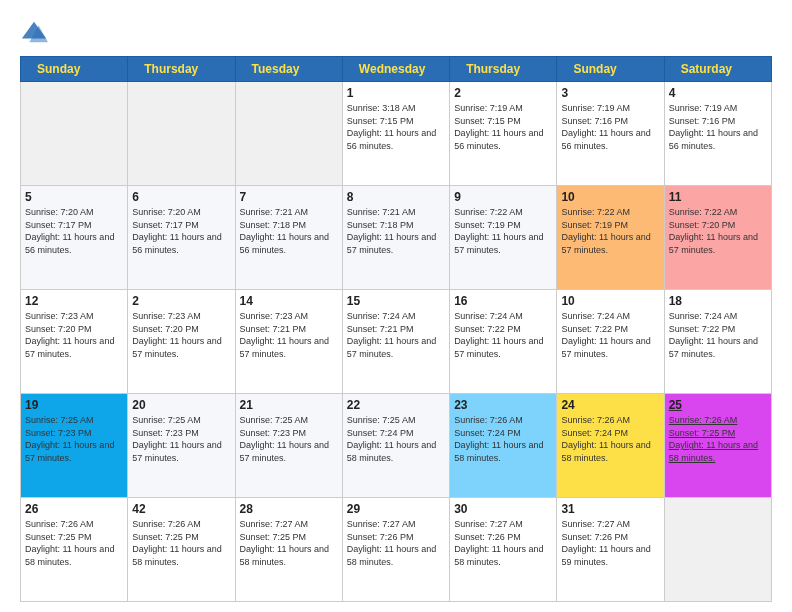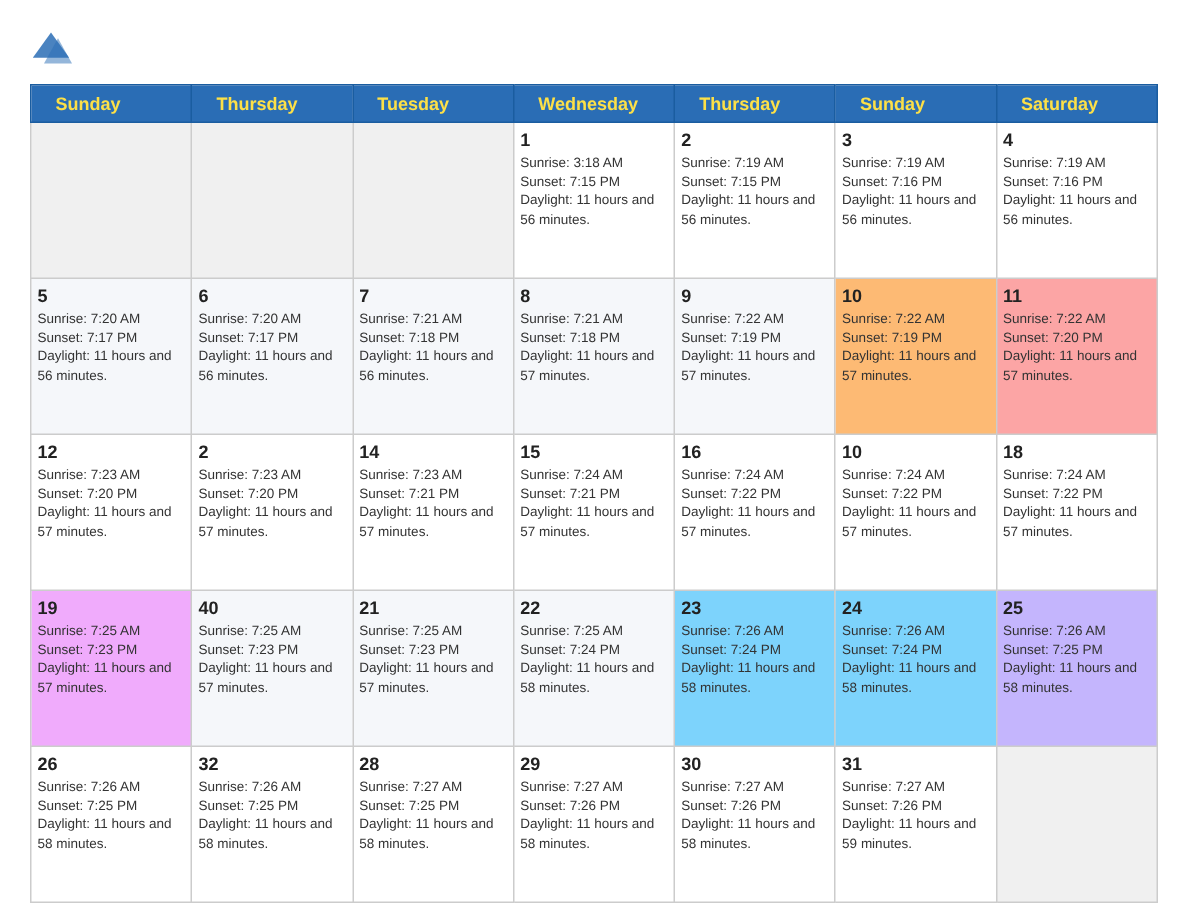--- a/index.html
+++ b/index.html
@@ -242,28 +242,28 @@
 Daylight: 11 hours and 57 minutes.</div>
           </td>
           <td>
             <span class="day-number">18</span>
             <div class="day-info" style="white-space: pre-line;">Sunrise: 7:24 AM
 Sunset: 7:22 PM
 Daylight: 11 hours and 57 minutes.</div>
           </td>
         </tr>
         <tr>
-          <td style="background: #f0abfc;">
+          <td style="background: #0ea5e9;">
             <span class="day-number">19</span>
             <div class="day-info" style="white-space: pre-line;">Sunrise: 7:25 AM
 Sunset: 7:23 PM
 Daylight: 11 hours and 57 minutes.</div>
           </td>
           <td style="background: rgb(245, 247, 250);">
-            <span class="day-number">40</span>
+            <span class="day-number">20</span>
             <div class="day-info" style="white-space: pre-line;">Sunrise: 7:25 AM
 Sunset: 7:23 PM
 Daylight: 11 hours and 57 minutes.</div>
           </td>
           <td style="background: rgb(245, 247, 250);">
             <span class="day-number">21</span>
             <div class="day-info" style="white-space: pre-line;">Sunrise: 7:25 AM
 Sunset: 7:23 PM
 Daylight: 11 hours and 57 minutes.</div>
           </td>
@@ -272,42 +272,42 @@
             <div class="day-info" style="white-space: pre-line;">Sunrise: 7:25 AM
 Sunset: 7:24 PM
 Daylight: 11 hours and 58 minutes.</div>
           </td>
           <td style="background: #7dd3fc;">
             <span class="day-number">23</span>
             <div class="day-info" style="white-space: pre-line;">Sunrise: 7:26 AM
 Sunset: 7:24 PM
 Daylight: 11 hours and 58 minutes.</div>
           </td>
-          <td style="background: #7dd3fc;">
+          <td style="background: #fde047;">
             <span class="day-number">24</span>
             <div class="day-info" style="white-space: pre-line;">Sunrise: 7:26 AM
 Sunset: 7:24 PM
 Daylight: 11 hours and 58 minutes.</div>
           </td>
-          <td style="background: #c4b5fd;">
+          <td style="background: #d946ef; text-decoration: underline;">
             <span class="day-number">25</span>
             <div class="day-info" style="white-space: pre-line;">Sunrise: 7:26 AM
 Sunset: 7:25 PM
 Daylight: 11 hours and 58 minutes.</div>
           </td>
         </tr>
         <tr>
           <td>
             <span class="day-number">26</span>
             <div class="day-info" style="white-space: pre-line;">Sunrise: 7:26 AM
 Sunset: 7:25 PM
 Daylight: 11 hours and 58 minutes.</div>
           </td>
           <td>
-            <span class="day-number">32</span>
+            <span class="day-number">42</span>
             <div class="day-info" style="white-space: pre-line;">Sunrise: 7:26 AM
 Sunset: 7:25 PM
 Daylight: 11 hours and 58 minutes.</div>
           </td>
           <td>
             <span class="day-number">28</span>
             <div class="day-info" style="white-space: pre-line;">Sunrise: 7:27 AM
 Sunset: 7:25 PM
 Daylight: 11 hours and 58 minutes.</div>
           </td>

